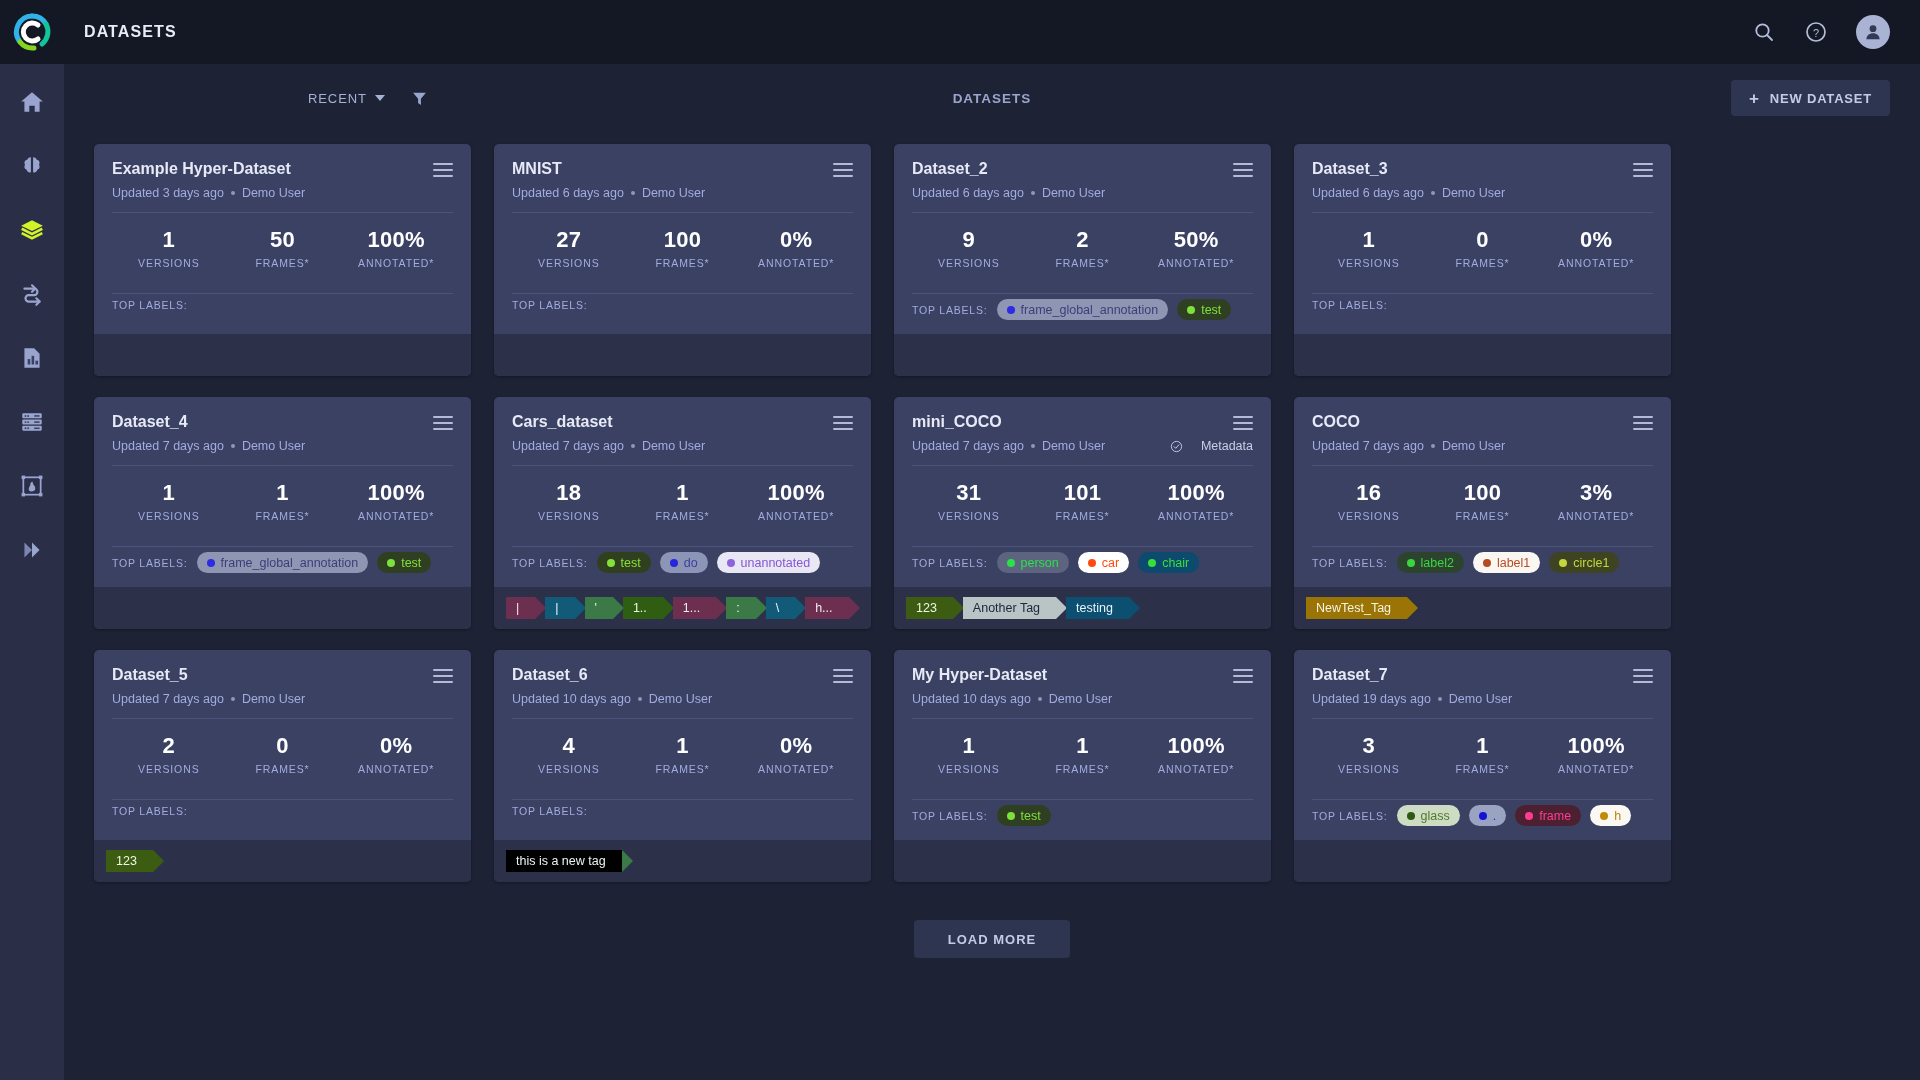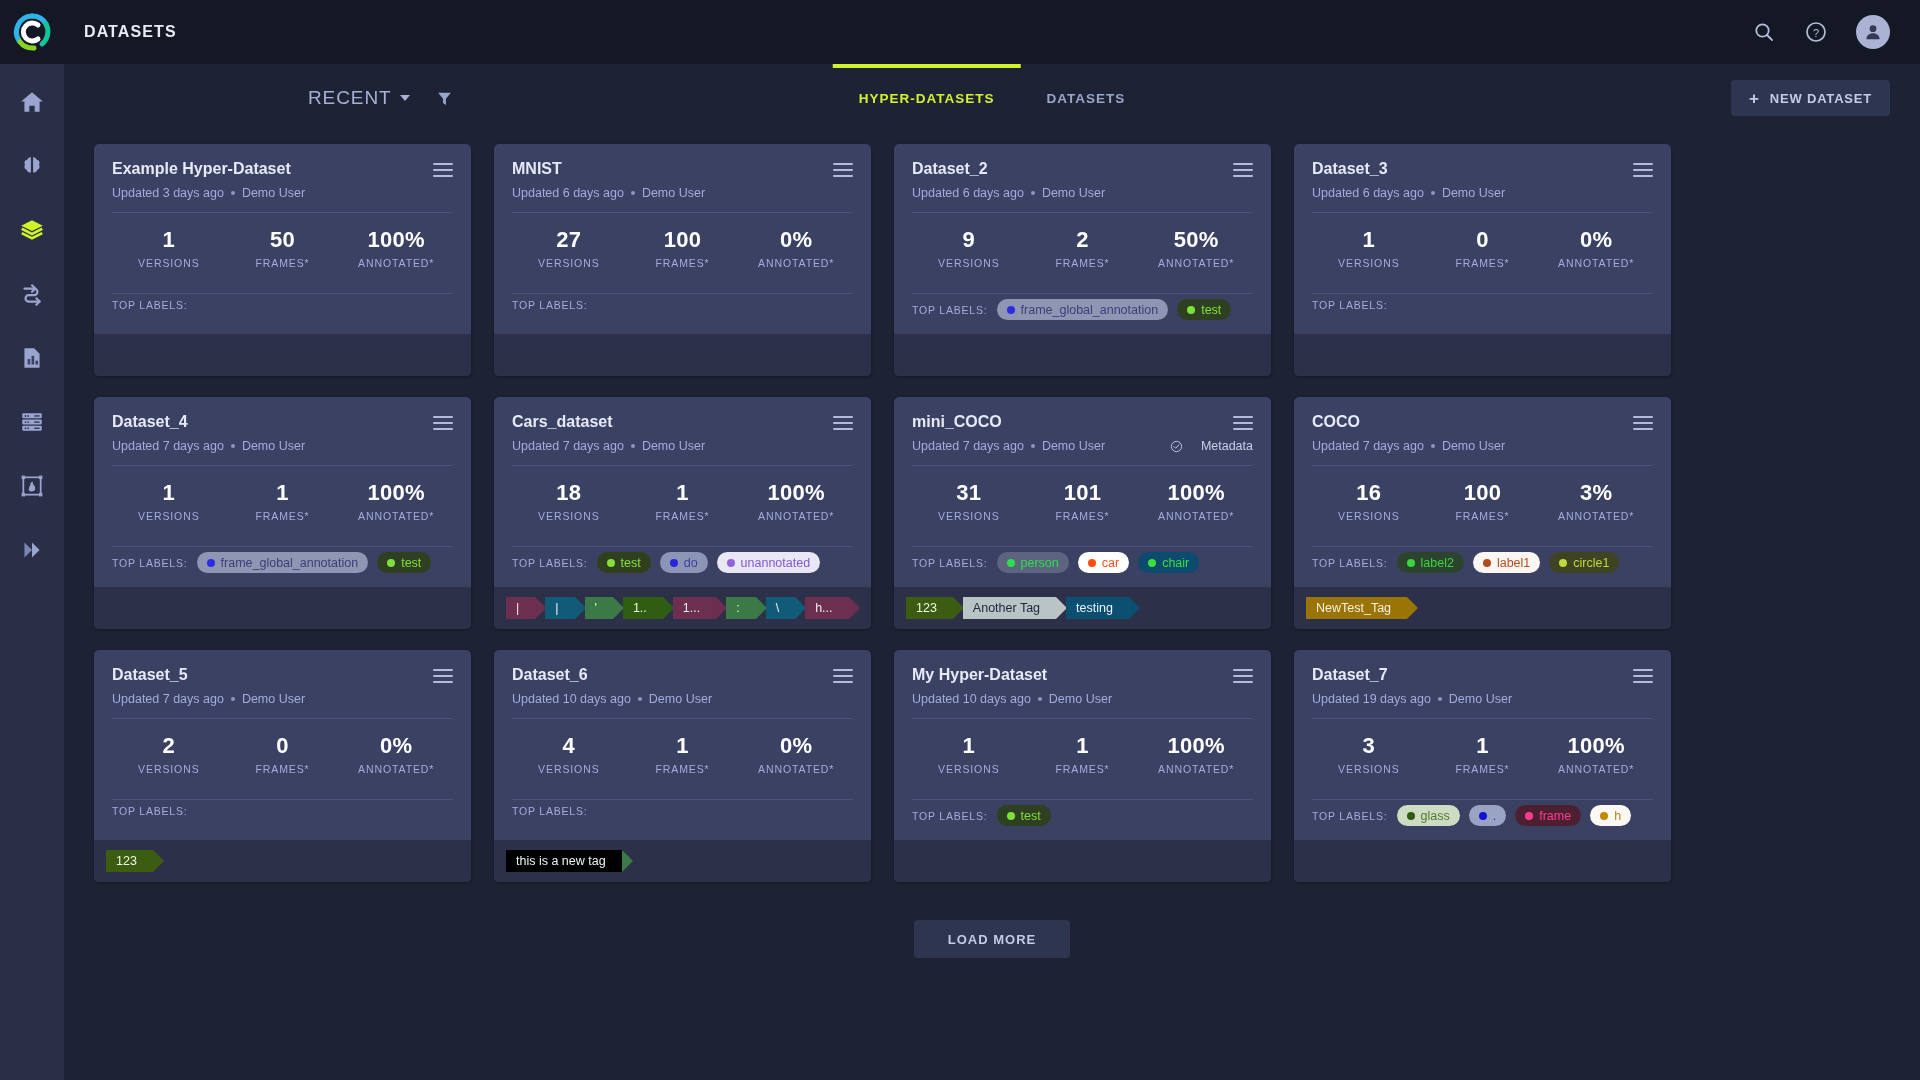--- a/index.html
+++ b/index.html
@@ -45,21 +45,21 @@
   .main {
     position: absolute; top: 64px; left: 64px; width: 1856px; height: 1016px;
     background: #1e2235;
   }
   .toolbar {
     position: relative; height: 68px; display: flex; align-items: center;
     padding: 0 30px;
   }
   .sort-btn {
     display: flex; align-items: center; gap: 8px; color: #a6b1d6;
-    font-size: 19px; letter-spacing: .9px; cursor: pointer; margin-left: 214px;
+    font-size: 13px; letter-spacing: .9px; cursor: pointer; margin-left: 214px;
   }
   .caret { width: 0; height: 0; border-left: 5px solid transparent; border-right: 5px solid transparent;
     border-top: 6px solid #a6b1d6; }
   .filter-icon { margin-left: 26px; cursor: pointer; }
   .tabs {
     position: absolute; left: 50%; transform: translateX(-50%); top: 0;
     display: flex; gap: 0; height: 68px; align-items: center;
   }
   .tab {
     position: relative; padding: 0 26px; height: 68px; display: flex; align-items: center;
@@ -232,23 +232,20 @@
   <div class="toolbar">
     <div class="sort-btn">
       <span>RECENT</span>
       <span class="caret"></span>
     </div>
     <svg class="filter-icon" width="17" height="17" viewBox="0 0 24 24">
       <path d="M3 4 h18 l-7 8.4 V21 l-4-2.6 v-6 Z" fill="#9aa5cf"></path>
     </svg>
 
     <div class="tabs">
-      <div class="tab active">
-        <span>HYPER-DATASETS</span>
-      </div>
       <div class="tab">
         <span>DATASETS</span>
       </div>
     </div>
 
     <button class="new-dataset">
       <span class="plus">+</span>
       <span>NEW DATASET</span>
     </button>
   </div>

